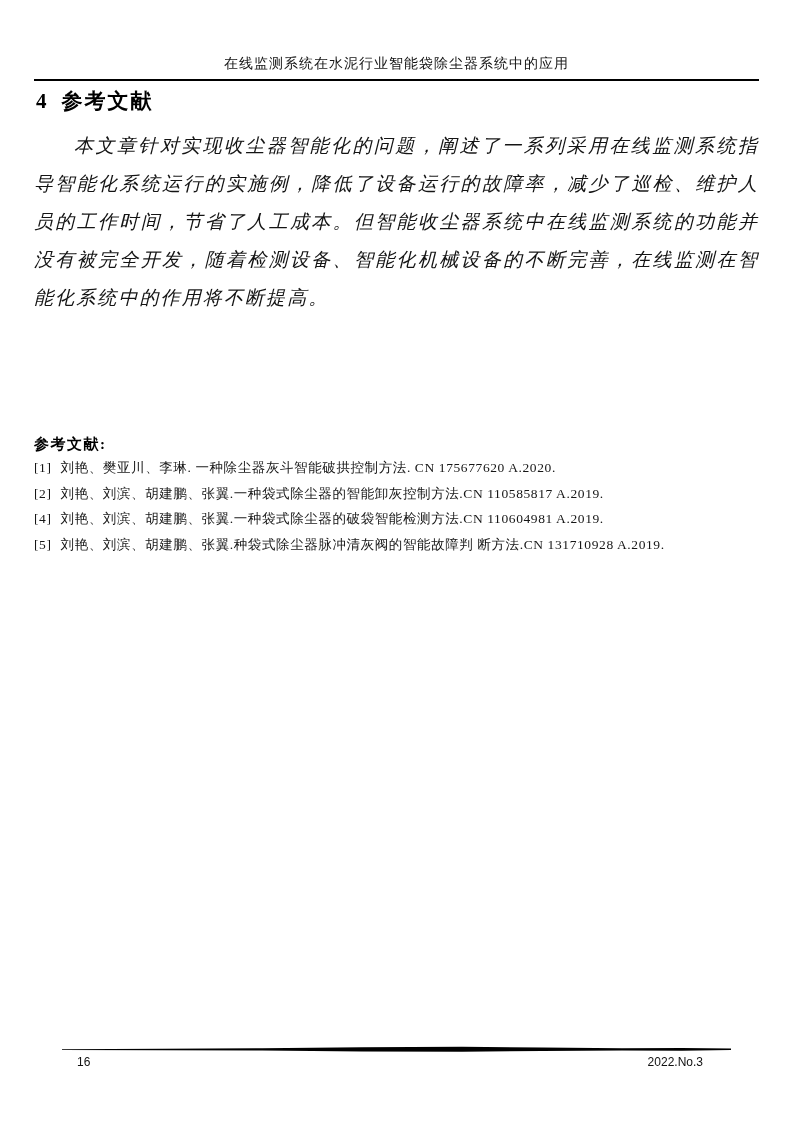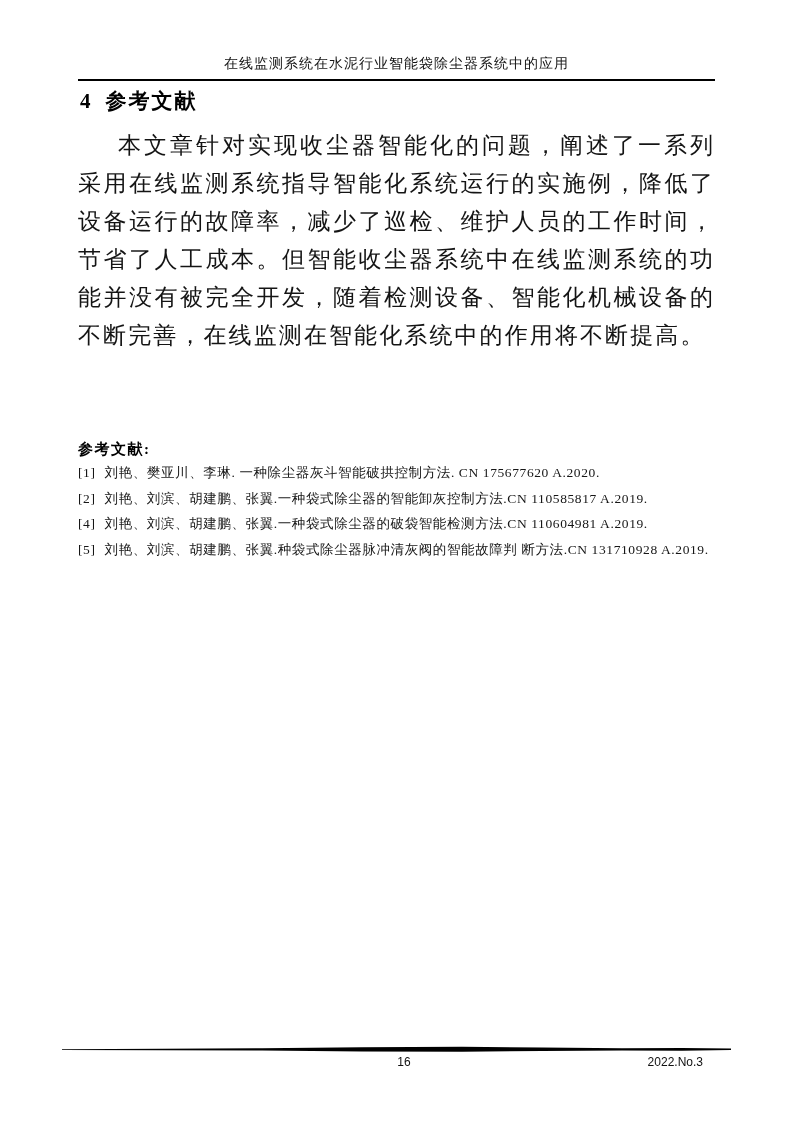--- a/index.html
+++ b/index.html
@@ -2,21 +2,21 @@
 <html><head>
 <meta charset="utf-8">
 <style>
   html,body{margin:0;padding:0;background:#e8e8e8;}
   .page{
     position:relative;
     width:793px;height:1122px;
     margin:0 auto;
     background:#ffffff;
     box-sizing:border-box;
-    padding:0 78px;
+    padding:0 34px;
     overflow:hidden;
     color:#111;
     font-family:"Liberation Serif","DejaVu Serif",serif;
   }
   .running-header{
     margin-top:54px;
     text-align:center;
     font-size:14px;
     letter-spacing:1px;
     line-height:20px;
@@ -31,28 +31,29 @@
     margin:7px 0 0 2px;
     font-size:21px;
     font-weight:bold;
     line-height:26px;
     letter-spacing:2px;
     color:#000;
   }
   .sec-num{margin-right:15px;letter-spacing:0;}
   .body-par{
     margin:13px 0 0 0;
-    font-size:23px;
+    font-size:19px;
     line-height:38px;
     letter-spacing:2.1px;
     text-align:justify;
     text-indent:40px;
     color:#141414;
+    font-style:italic;
   }
-  .refs{margin-top:84px;}
+  .refs{margin-top:117px;}
   .refs-heading{
     font-size:15px;
     font-weight:bold;
     letter-spacing:1.5px;
     line-height:21px;
     color:#000;
   }
   .ref-row{
     font-size:13.5px;
     line-height:25.5px;
@@ -71,21 +72,20 @@
   .footer-row{
     position:relative;
     height:18px;
     margin-top:2px;
     font-family:"Liberation Sans","DejaVu Sans",sans-serif;
     font-size:12px;
     color:#111;
   }
   .page-num{
     position:absolute;left:15px;right:0;
-    text-align:center;
   }
   .issue-label{
     position:absolute;right:28px;top:0;
   }
 </style>
 </head>
 <body>
 
 <div class="page">
 

